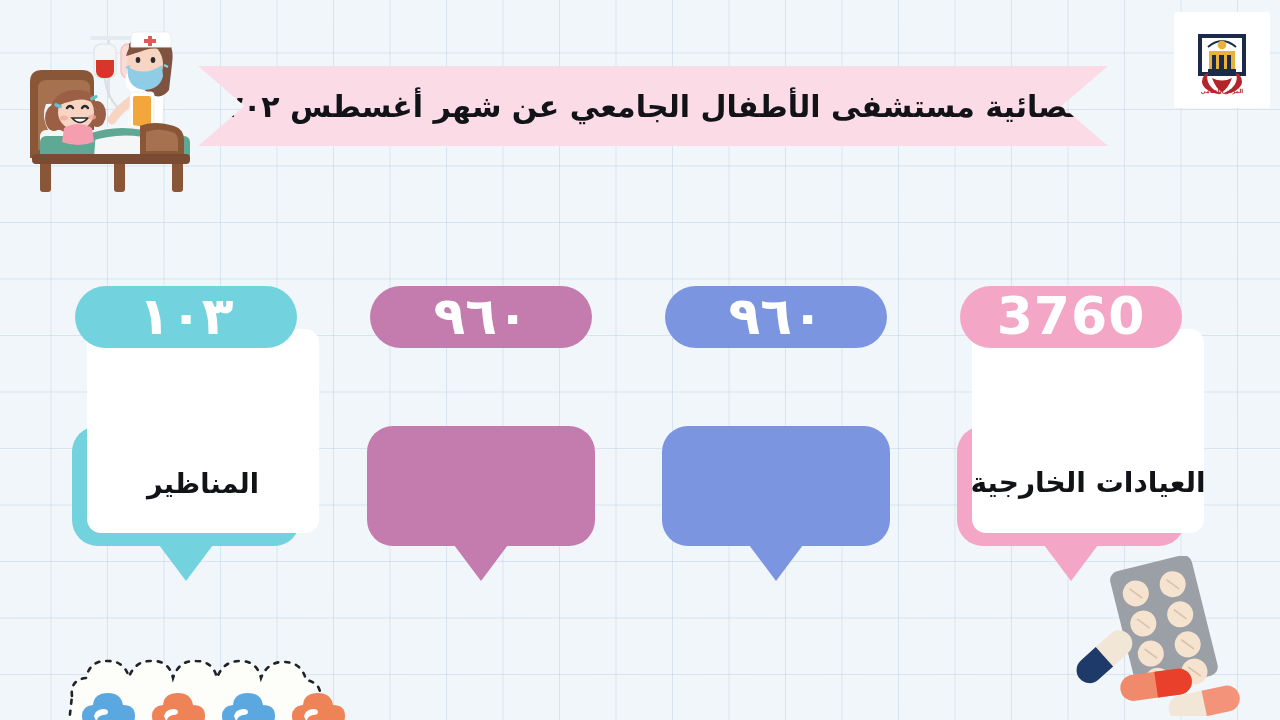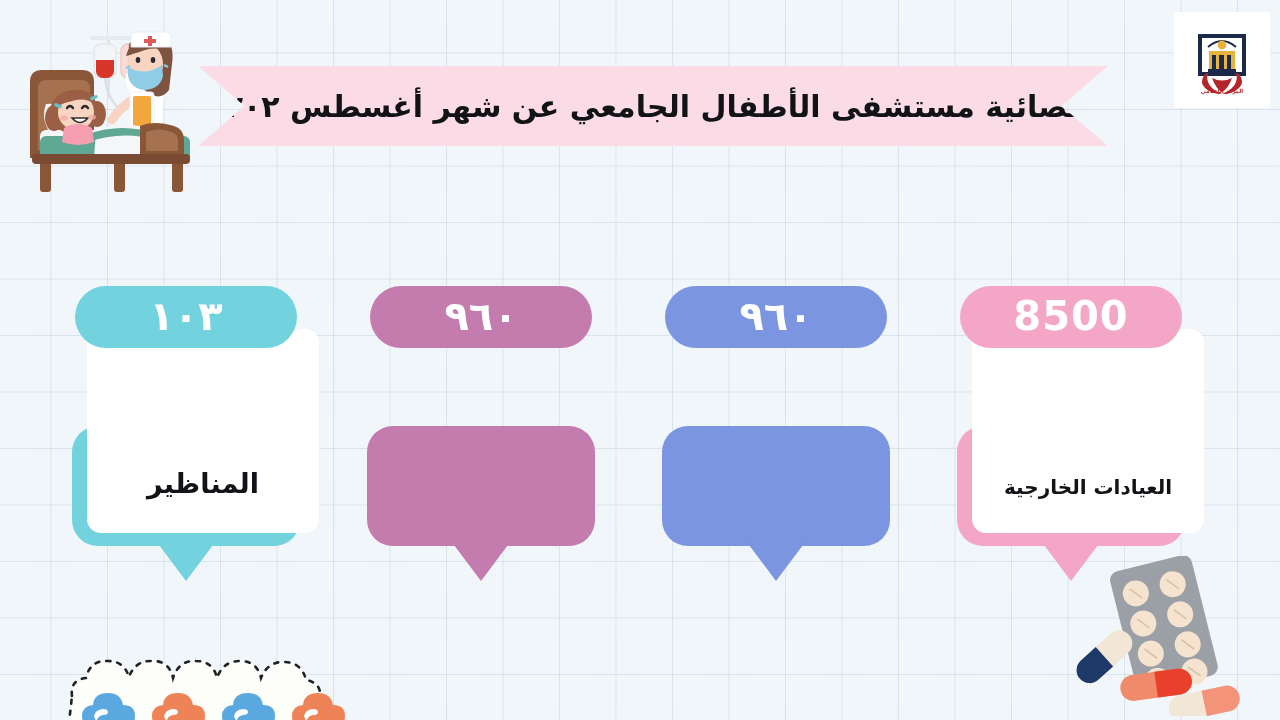--- a/index.html
+++ b/index.html
@@ -146,21 +146,21 @@
     height: 62px;
     border-radius: 31px;
     background: var(--c);
     display: flex;
     align-items: center;
     justify-content: center;
     z-index: 3;
   }
   .card-value {
     color: #FFFFFF;
-    font-size: 40px;
+    font-size: 52px;
     font-weight: 700;
     direction: rtl;
     letter-spacing: 1px;
     line-height: 1;
     margin-top: -2px;
   }
   
   .card-body {
     position: absolute;
     left: 25px;
@@ -177,21 +177,21 @@
   }
   .card-label {
     direction: rtl;
     font-size: 27px;
     font-weight: 700;
     color: #111316;
     text-align: center;
     line-height: 1.15;
     white-space: nowrap;
   }
-  .card-label.small { font-size: 20px; }
+  .card-label.small { font-size: 28px; }
 
   
   #blobs {
     position: absolute;
     left: 62px;
     bottom: -10px;
     width: 330px;
     height: 100px;
   }
 
@@ -343,21 +343,21 @@
       </div>
     </div>
 
     <div class="stat-card" style="--c:#F3A6C6">
       <div class="bracket"></div>
       <div class="pointer"></div>
       <div class="card-body">
         <div class="card-label small">العيادات الخارجية</div>
       </div>
       <div class="card-head">
-        <div class="card-value">8500</div>
+        <div class="card-value">3760</div>
       </div>
     </div>
 
   </div>
 
   <div id="blobs">
     <svg viewBox="0 0 330 100" width="330" height="100" aria-hidden="true">
       <path d="M10 66 q-2 -16 14 -18 q4 -18 22 -17 q16 0 21 16 q6 -16 22 -16 q18 -1 22 17 q6 -18 23 -17 q17 0 21 17 q6 -17 23 -17 q17 0 21 17 q7 -17 24 -16 q17 1 21 18 q16 3 14 18 l4 34 h-256 z" fill="#FDFDFA" stroke="#1F2226" stroke-width="2.6" stroke-dasharray="4 7" stroke-linecap="round"></path>
       <g>
         <path d="M30 98 q-10 -2 -10 -12 q0 -10 11 -11 q1 -12 15 -12 q13 0 15 12 q12 0 12 11 q0 11 -12 12 z" fill="#5BA8E0"></path>

